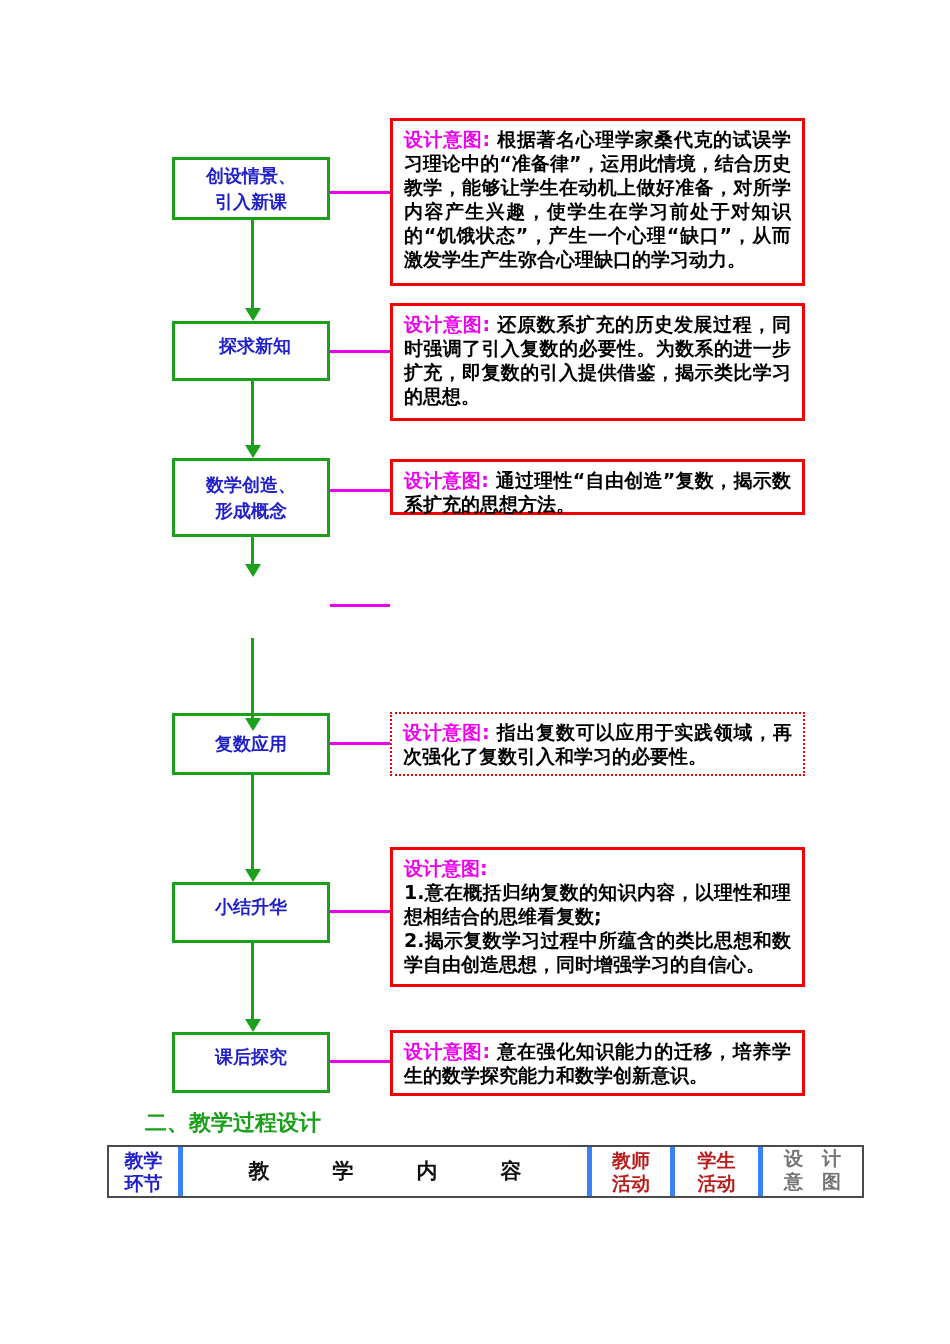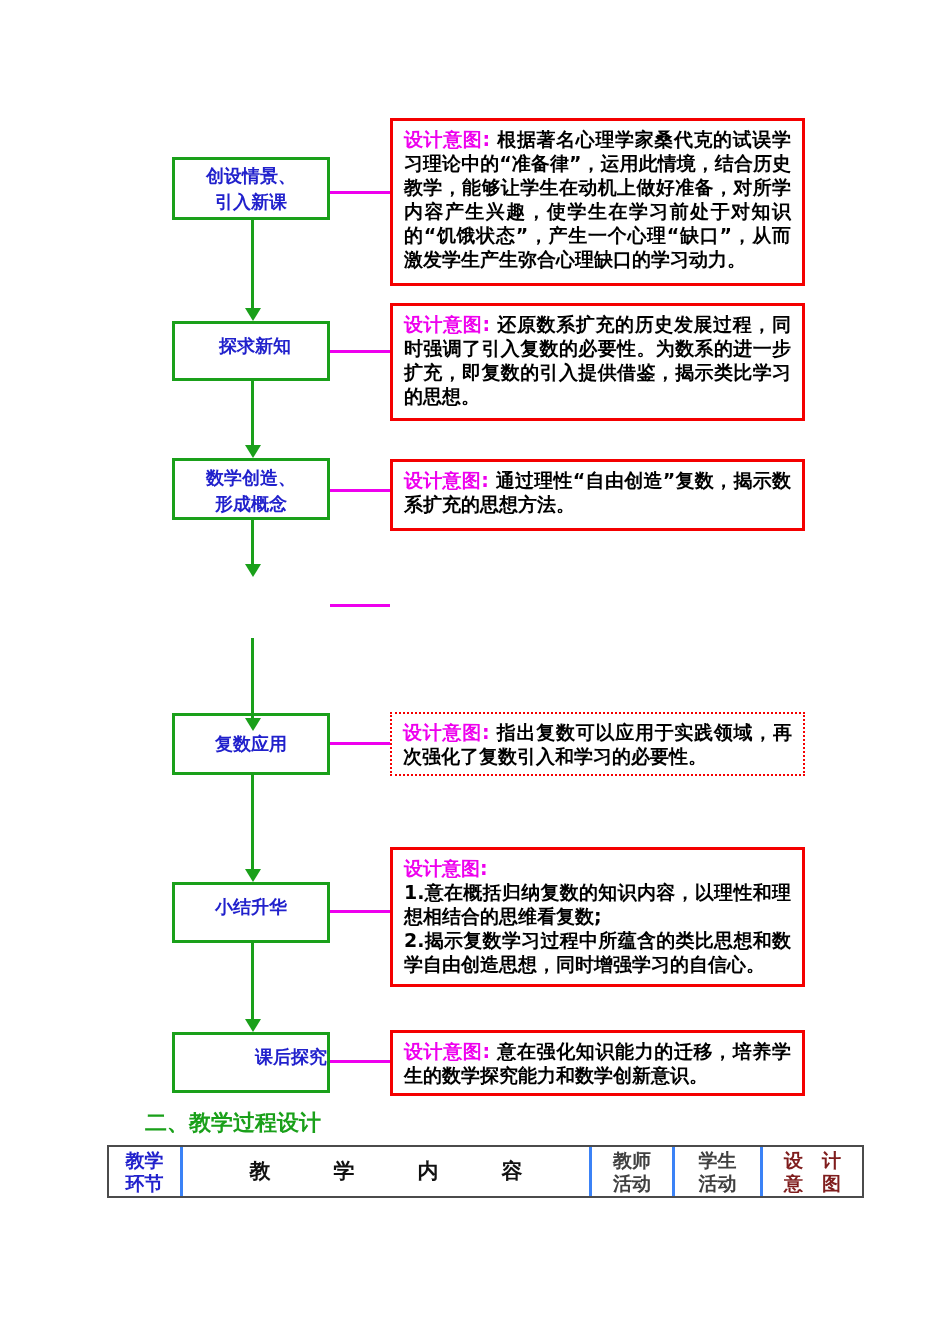--- a/index.html
+++ b/index.html
@@ -90,59 +90,59 @@
     position:absolute;
     left:107px;top:1145px;
     width:757px;height:53px;
     box-sizing:border-box;
     border:2px solid #4b4b4b;
     display:flex;
     background:#ffffff;
   }
   .pcell{
     box-sizing:border-box;
-    border-right:3px solid #3b82f6;
+    border-right:5px solid #3b82f6;
     display:flex;
     align-items:center;
     justify-content:center;
     text-align:center;
     font-size:19px;
     line-height:23px;
     white-space:pre-wrap;
   }
   .pcell:last-child{border-right:none;}
   .w1{width:74px;} .w2{width:409px;} .w3{width:83px;} .w4{width:88px;} .w5{flex:1;}
   .c-blue{color:#2121cc;}
   .c-black{color:#111111;font-size:21px;}
-  .c-orange{color:#404040;}
-  .c-magenta{color:#7f1d1d;}
+  .c-orange{color:#b91c1c;}
+  .c-magenta{color:#737373;font-family:Liberation Mono, monospace;}
 </style>
 </head>
 <body>
 
 <div class="page">
 
   <div class="gbox" style="top:157px;height:63px;">
     <span class="glabel">创设情景、
 引入新课</span>
   </div>
   <div class="gbox top" style="top:321px;height:60px;padding-left:8px;">
     <span class="glabel">探求新知</span>
   </div>
-  <div class="gbox" style="top:458px;height:62px;align-items:flex-end;">
+  <div class="gbox" style="top:458px;height:79px;">
     <span class="glabel">数学创造、
 形成概念</span>
   </div>
   <div class="gbox" style="top:713px;height:62px;">
     <span class="glabel">复数应用</span>
   </div>
   <div class="gbox top" style="top:882px;height:61px;">
     <span class="glabel">小结升华</span>
   </div>
-  <div class="gbox top" style="top:1032px;height:61px;justify-content:flex-end;">
+  <div class="gbox top" style="top:1032px;height:61px;">
     <span class="glabel">课后探究</span>
   </div>
 
   <div class="varrow" style="top:219px;height:89px;"></div>
   <div class="varrow" style="top:381px;height:64px;"></div>
   <div class="varrow" style="top:520px;height:44px;"></div>
   <div class="varrow" style="top:638px;height:80px;z-index:3;"></div>
   <div class="varrow" style="top:775px;height:94px;"></div>
   <div class="varrow" style="top:943px;height:76px;"></div>
 
@@ -153,21 +153,21 @@
   <div class="hconn" style="top:742px;"></div>
   <div class="hconn" style="top:910px;"></div>
   <div class="hconn" style="top:1060px;"></div>
 
   <div class="rbox solid" style="top:118px;height:168px;">
     <span class="ilabel">设计意图:</span><span class="itext"> 根据著名心理学家桑代克的试误学习理论中的“准备律”，运用此情境，结合历史教学，能够让学生在动机上做好准备，对所学内容产生兴趣，使学生在学习前处于对知识的“饥饿状态”，产生一个心理“缺口”，从而激发学生产生弥合心理缺口的学习动力。</span>
   </div>
   <div class="rbox solid" style="top:303px;height:118px;">
     <span class="ilabel">设计意图:</span><span class="itext"> 还原数系扩充的历史发展过程，同时强调了引入复数的必要性。为数系的进一步扩充，即复数的引入提供借鉴，揭示类比学习的思想。</span>
   </div>
-  <div class="rbox solid" style="top:459px;height:72px;">
+  <div class="rbox solid" style="top:459px;height:56px;">
     <span class="ilabel">设计意图:</span><span class="itext"> 通过理性“自由创造”复数，揭示数系扩充的思想方法。</span>
   </div>
   <div class="rbox dotted" style="top:712px;height:64px;">
     <span class="ilabel">设计意图:</span><span class="itext"> 指出复数可以应用于实践领域，再次强化了复数引入和学习的必要性。</span>
   </div>
   <div class="rbox solid" style="top:847px;height:140px;">
     <span class="ilabel">设计意图:</span><span class="itext">
 1.意在概括归纳复数的知识内容，以理性和理想相结合的思维看复数;
 2.揭示复数学习过程中所蕴含的类比思想和数学自由创造思想，同时增强学习的自信心。</span>
   </div>

